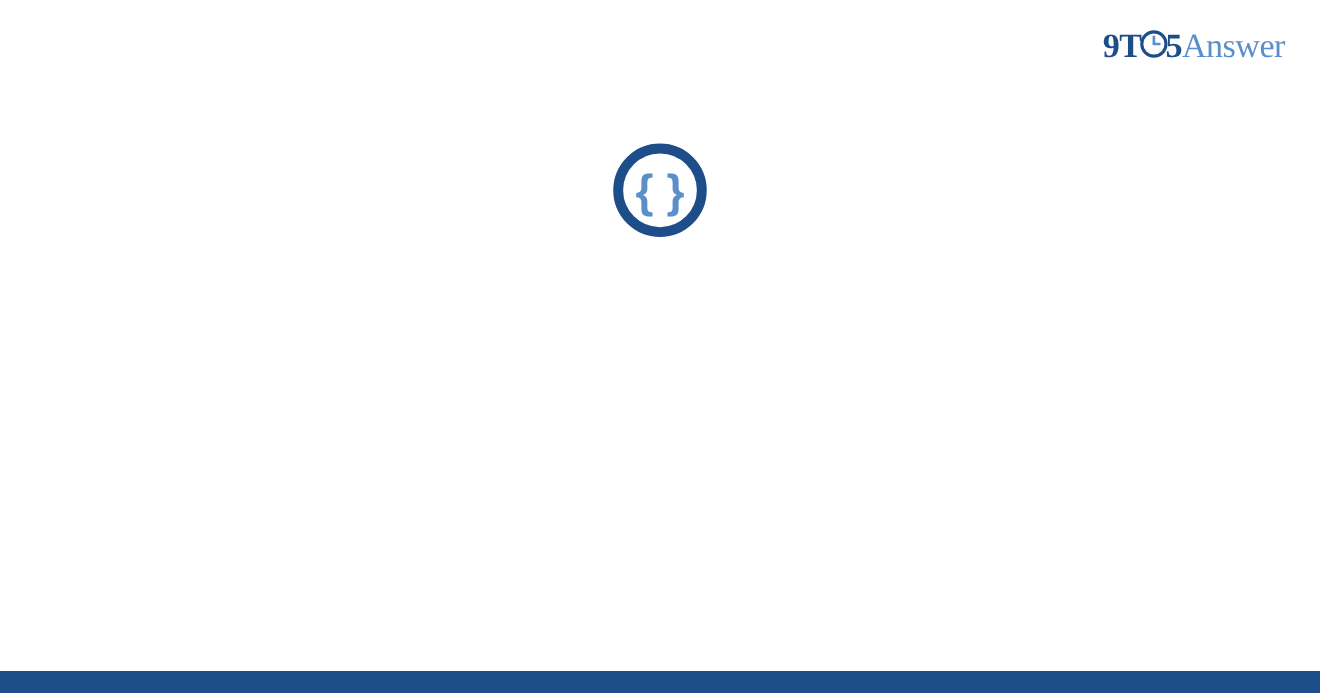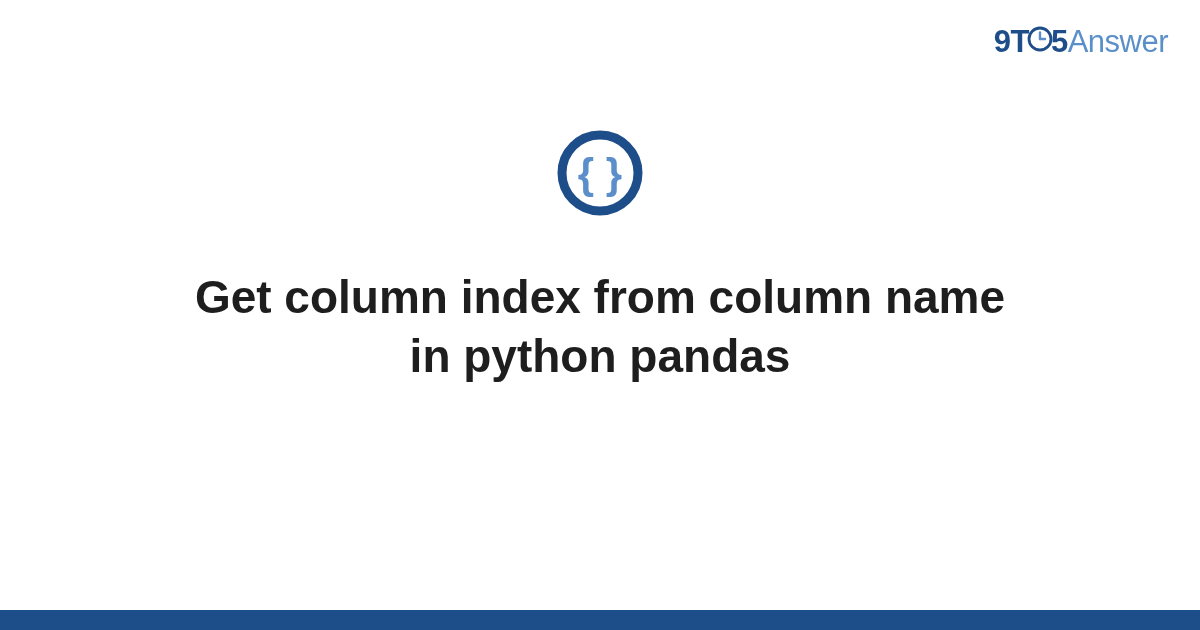--- a/index.html
+++ b/index.html
@@ -14,21 +14,21 @@
       font-family: Arial, Helvetica, sans-serif;
       position: relative;
       overflow: hidden;
     }
     .logo {
       position: absolute;
       top: 24px;
       right: 32px;
       font-size: 31px;
       font-weight: bold;
-      font-family: Liberation Sans, sans-serif;
+      font-family: Liberation Serif, serif;
       letter-spacing: -0.5px;
     }
     .logo-9t {
       color: #1d4e89;
     }
     .logo-clock {
       display: inline-block;
       vertical-align: middle;
       margin: 0 -2px;
       transform: translateY(-2px);
@@ -80,16 +80,15 @@
   </svg></span><span class="logo-5">5</span><span class="logo-answer">Answer</span>
 </div>
 
 <div class="center-content">
   <div class="braces-icon">
     <svg width="86" height="86" viewBox="0 0 86 86">
       <circle cx="43" cy="43" r="38" fill="none" stroke="#1d4e89" stroke-width="9"></circle>
       <text x="43" y="58" font-size="42" font-weight="bold" text-anchor="middle" fill="#5b8fc9" font-family="Arial">{ }</text>
     </svg>
   </div>
-  <h1 class="title">Get column index from column name in python pandas</h1>
 </div>
 
 <div class="bottom-bar"></div>
 
 </body></html>

